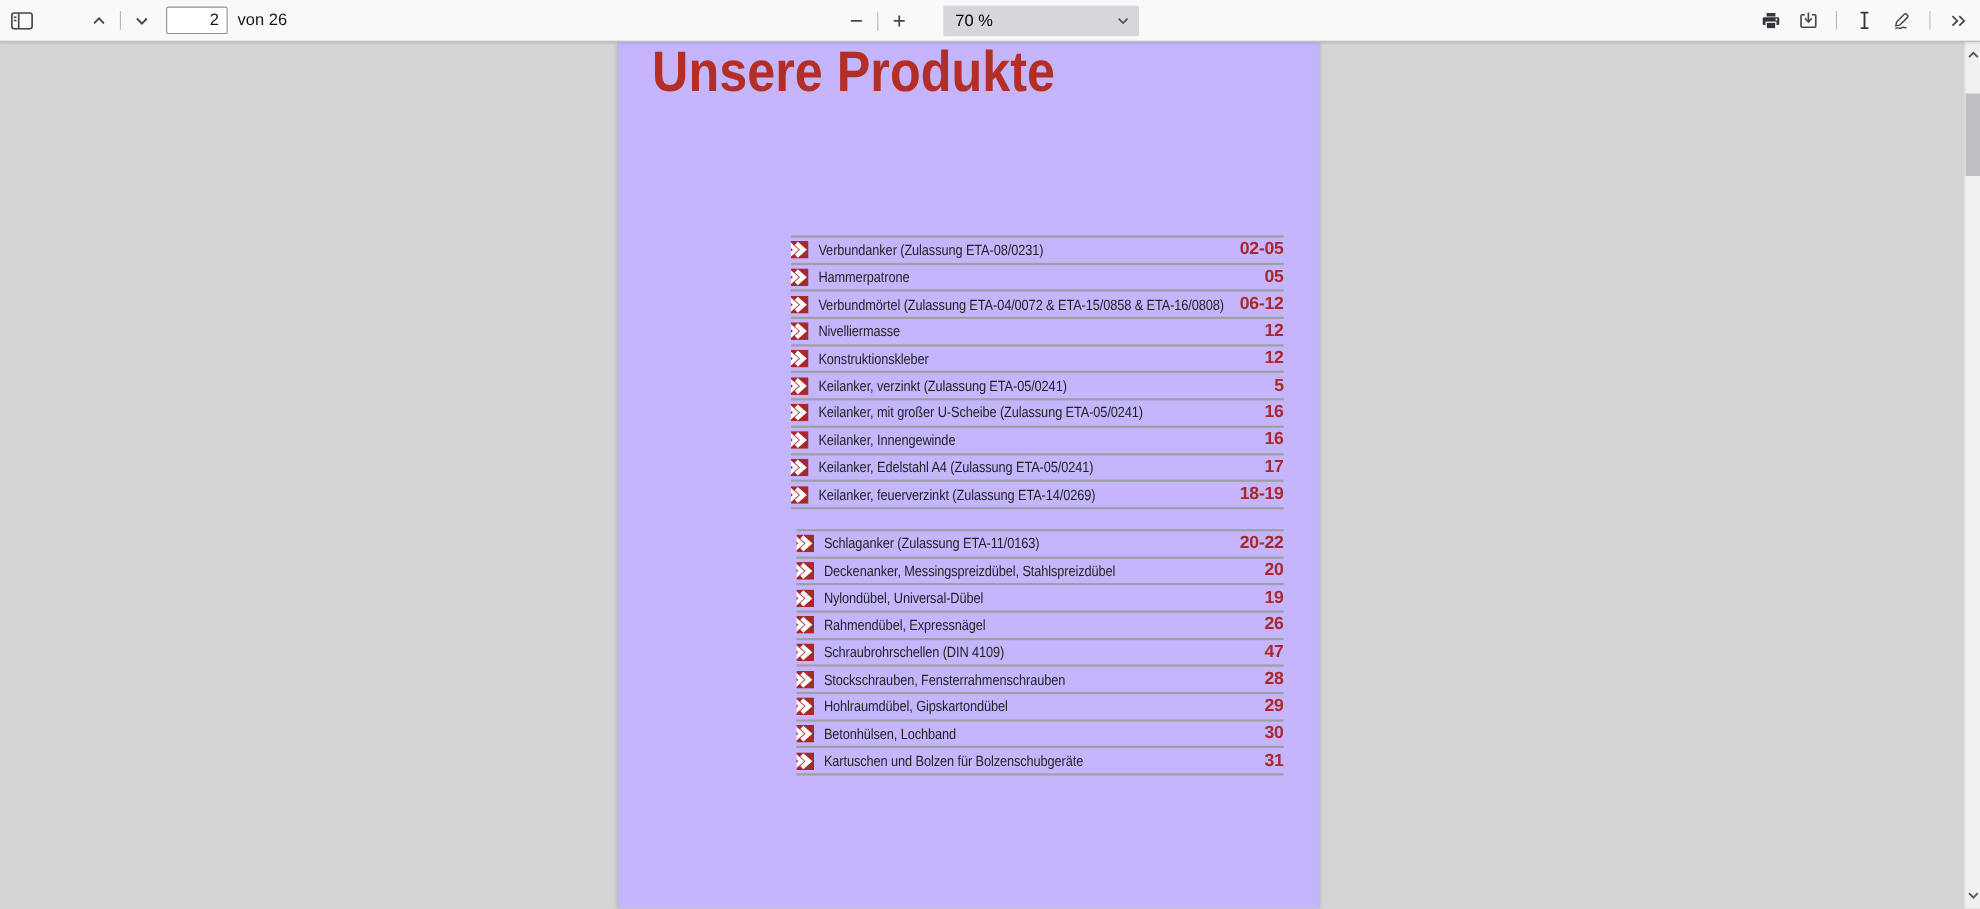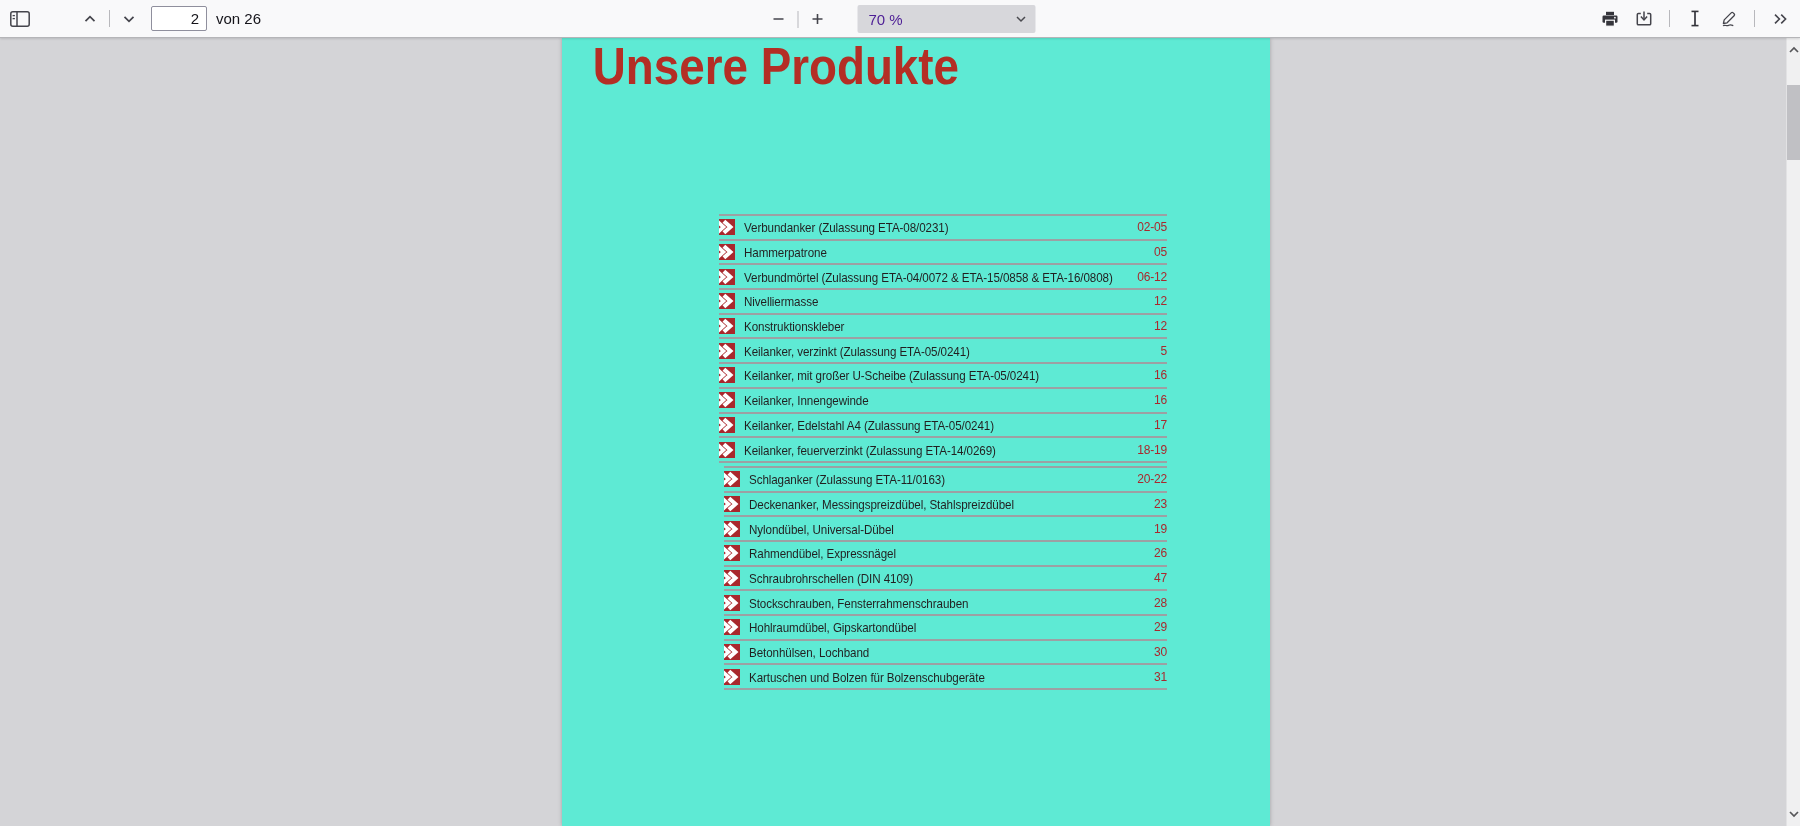--- a/index.html
+++ b/index.html
@@ -25,43 +25,43 @@
   .nav-group{display:flex;align-items:center;margin-left:42px;}
   .vdiv{width:1px;height:17px;background:#b8b8bc;margin:0 5px;}
   .page-input{width:56px;height:25px;border:1px solid #8f8f9d;border-radius:2px;
     background:#fff;text-align:right;padding:0 7px;font-size:15px;margin-left:8px;
     font-family:"Liberation Sans",sans-serif;color:#15141a;}
   .page-count{margin-left:9px;white-space:nowrap;}
   .tb-center{position:absolute;left:50%;top:0;height:38px;transform:translateX(-50%);
     display:flex;align-items:center;}
   .zoom-select{width:178px;height:28px;background:#d7d7db;border:none;border-radius:2px;
     margin-left:26px;display:flex;align-items:center;justify-content:space-between;
-    padding:0 9px 0 11px;font-size:15px;color:#4c1d95;cursor:default;}
+    padding:0 9px 0 11px;font-size:15px;color:#000000;cursor:default;}
   .tb-right{margin-left:auto;display:flex;align-items:center;padding-right:6px;gap:6px;}
 
   
   .content{position:absolute;top:38px;left:0;width:1786px;height:788px;
     background:var(--content-bg);overflow:hidden;}
-  .pdf-page{position:absolute;left:562px;top:0;width:708px;height:788px;background:#5eead4;
+  .pdf-page{position:absolute;left:562px;top:0;width:637px;height:788px;background:#c4b5fd;
     box-shadow:0 0 4px rgba(0,0,0,.25);}
   .page-title{margin:0;padding:2px 0 0 35px;font-size:52px;line-height:1.0;
     font-weight:bold;color:var(--accent-red);transform:scaleX(.88);
     transform-origin:left top;white-space:nowrap;}
 
   .toc{position:absolute;left:157px;top:176px;width:448px;}
   .toc-group{border-bottom:2px solid var(--line-gray);}
-  .toc-group-2{margin-top:3px;margin-left:5px;width:443px;}
+  .toc-group-2{margin-top:18px;margin-left:5px;width:443px;}
   .toc-row{position:relative;height:24.7px;border-top:2px solid var(--line-gray);}
   .toc-icon{position:absolute;left:0;top:50%;transform:translateY(-50%);
     width:16px;height:16px;color:var(--item-red);display:block;}
   .toc-label{position:absolute;left:25px;top:50%;
     transform:translateY(-50%) scaleX(.86);transform-origin:left center;
     font-size:13.5px;color:#221f20;white-space:nowrap;letter-spacing:-.1px;}
   .toc-pages{position:absolute;right:0;top:50%;transform:translateY(-50%);
-    font-size:12px;font-weight:normal;color:var(--item-red);letter-spacing:-.2px;
+    font-size:16px;font-weight:bold;color:var(--item-red);letter-spacing:-.2px;
     white-space:nowrap;}
 
   
   .scrollbar{position:absolute;top:38px;right:0;width:14px;height:788px;
     background:#f0f0f1;border-left:1px solid #e2e2e4;}
   .sb-btn{position:absolute;left:0;width:14px;height:20px;display:flex;
     align-items:center;justify-content:center;background:transparent;border:none;padding:0;}
   .sb-up{top:2px;} .sb-down{bottom:2px;}
   .sb-thumb{position:absolute;left:0;top:47px;width:14px;height:75px;background:#c0c0c4;}
 
@@ -325,21 +325,21 @@
 
           <div class="toc-row">
             <span class="toc-icon">
               <svg width="16" height="16" viewBox="0 0 16 16">
                 <rect width="16" height="16" fill="currentColor"></rect>
                 <path d="M-1.6 2.6 L4.5 8 L-1.6 13.4" stroke="#fff" stroke-width="3.6" fill="none"></path>
                 <path d="M4.9 2.2 L11.4 8 L4.9 13.8" stroke="#fff" stroke-width="4.1" fill="none"></path>
               </svg>
             </span>
             <span class="toc-label">Deckenanker, Messingspreizdübel, Stahlspreizdübel</span>
-            <span class="toc-pages">23</span>
+            <span class="toc-pages">20</span>
           </div>
 
 
           <div class="toc-row">
             <span class="toc-icon">
               <svg width="16" height="16" viewBox="0 0 16 16">
                 <rect width="16" height="16" fill="currentColor"></rect>
                 <path d="M-1.6 2.6 L4.5 8 L-1.6 13.4" stroke="#fff" stroke-width="3.6" fill="none"></path>
                 <path d="M4.9 2.2 L11.4 8 L4.9 13.8" stroke="#fff" stroke-width="4.1" fill="none"></path>
               </svg>

